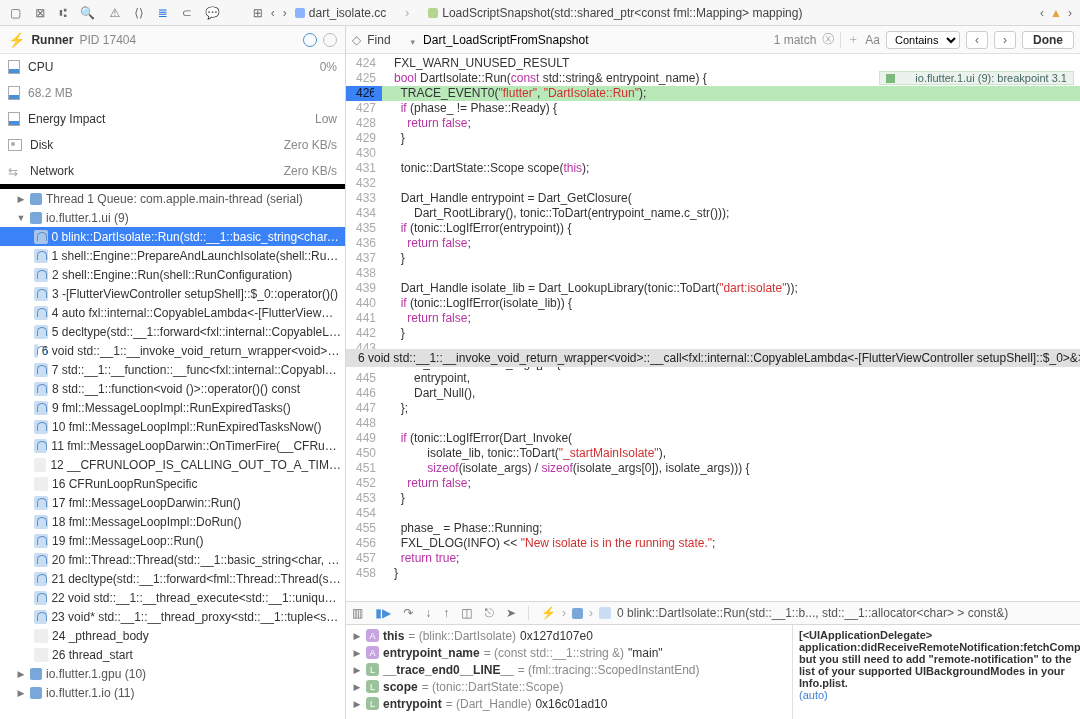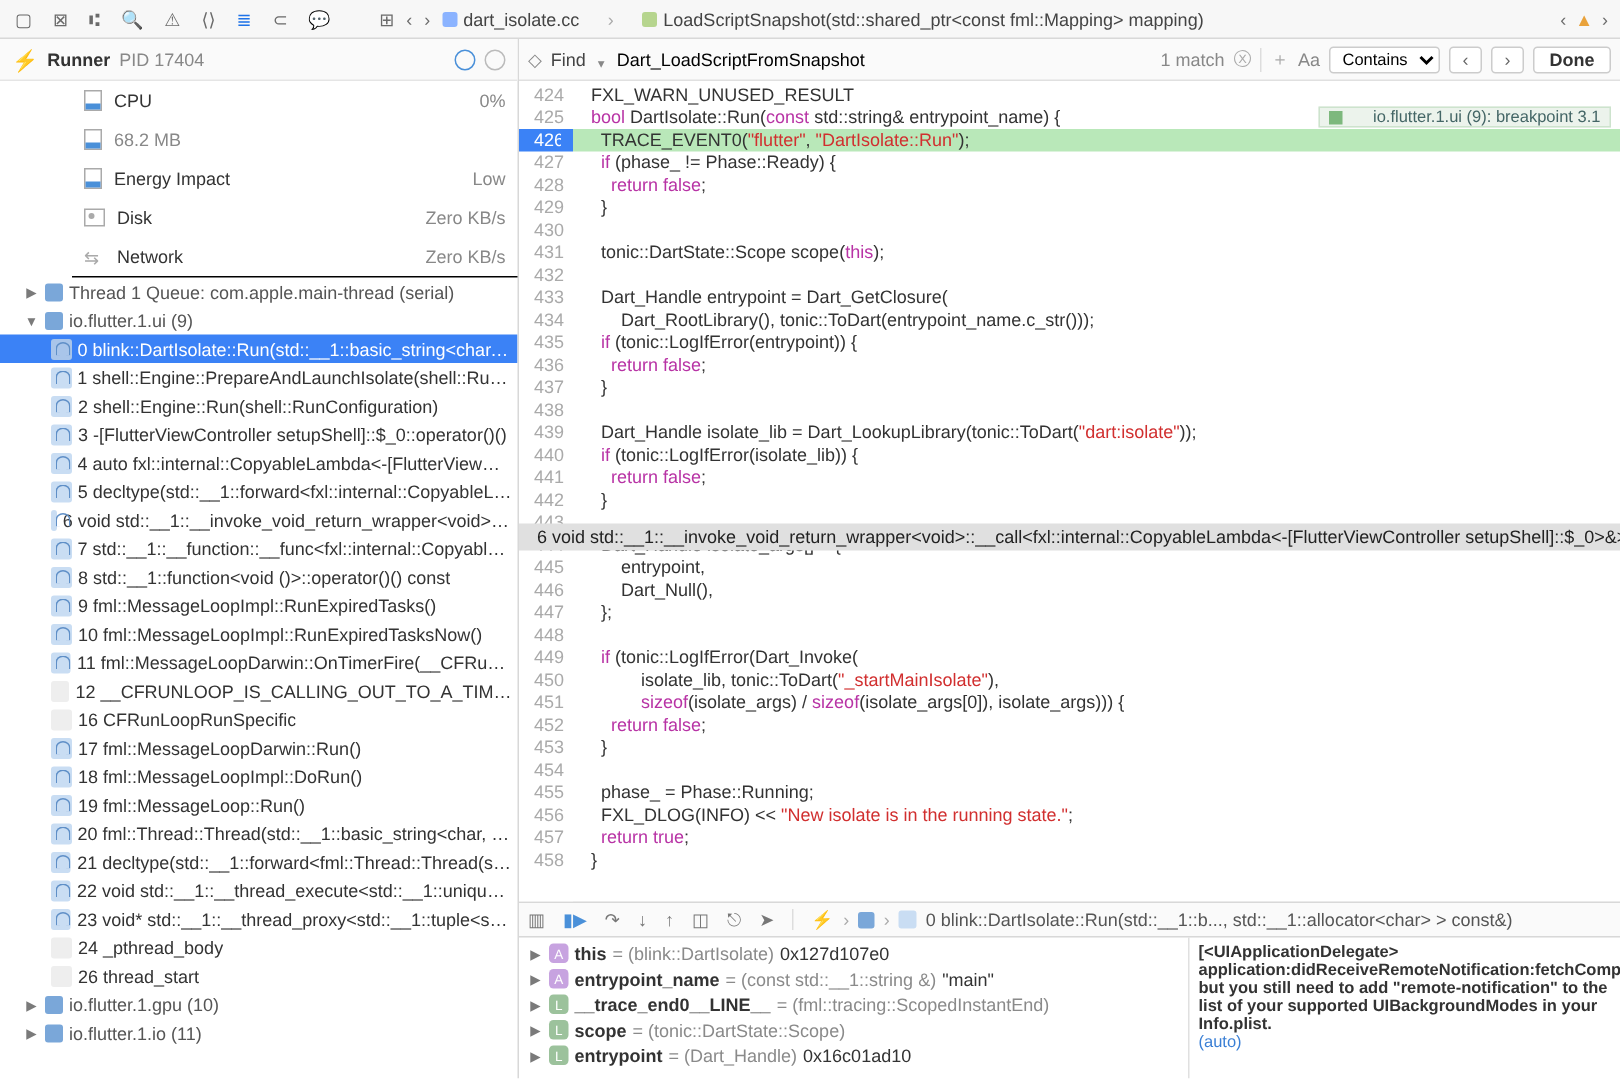--- a/index.html
+++ b/index.html
@@ -17,21 +17,21 @@
 .topbar .far-right { margin-left:auto; display:flex; gap:6px; padding:0 8px; color:#6b6b6b; align-items:center;}
 .warn { color:#e9a23b; }
 .main { display: flex; flex: 1; min-height: 0; }
 .left { width: 346px; display:flex; flex-direction:column; border-right:1px solid #d8d8d8; min-height:0;}
 .left-header { display:flex; align-items:center; gap:6px; padding:4px 8px; border-bottom:1px solid #e5e5e5; background:#fafafa; height:28px;}
 .bolt { color:#1e73e8; font-size:14px; }
 .pid { color:#888; }
 .left-header .spacer { flex:1; }
 .circ { width:14px;height:14px;border:1.5px solid #bbb;border-radius:50%;display:inline-block; }
 .circ.blue{border-color:#4a90d9;}
-.metrics { border-bottom:1px solid #000000;margin-left:48px; }
+.metrics { border-bottom:5px solid #000000; }
 .metric-row { display:flex; align-items:center; padding:4px 8px; height:26px; gap:8px; }
 .metric-row .mlabel { flex:1; color:#333; }
 .metric-row .mval { color:#888; font-size:12px; }
 .meter { width:12px; height:14px; border:1px solid #aaa; position:relative; display:inline-block;}
 .meter::after { content:""; position:absolute; left:0; right:0; bottom:0; height:30%; background:#4a90d9; }
 .diskic { width:14px;height:12px;border:1px solid #aaa;display:inline-block;position:relative;}
 .diskic::after{content:"";position:absolute;left:2px;top:2px;width:4px;height:4px;background:#aaa;border-radius:50%;}
 .netic{width:14px;height:12px;display:inline-block;color:#aaa;}
 .stack { flex:1; overflow-y:auto; overflow-x:hidden; }
 .stack-row { display:flex; align-items:center; height:19px; padding:0 4px; white-space:nowrap; overflow:hidden; text-overflow:ellipsis; }
@@ -41,33 +41,33 @@
 .stack-row .uic { width:14px;height:14px;background:#c9ddf3;border-radius:2px;display:inline-block;margin:0 4px; position:relative;}
 .stack-row .uic::after{content:"";position:absolute;left:3px;top:2px;width:8px;height:8px;border:1.5px solid #5f8fc7;border-radius:50% 50% 0 0;border-bottom:none;}
 .stack-row .gic { width:14px;height:14px;background:#eee;border-radius:2px;display:inline-block;margin:0 4px;}
 .stack-row.sel { background:#3b82f6; color:#fff; }
 .stack-row.sel .uic{background:#a9c5ea;}
 .stack-row .txt { overflow:hidden; text-overflow:ellipsis; }
 .ind1 { padding-left:16px; } .ind2 { padding-left:30px; }
 
 .right { flex:1; display:flex; flex-direction:column; min-width:0; }
 .findbar { display:flex; align-items:center; height:28px; border-bottom:1px solid #e0e0e0; background:#fafafa; padding:0 6px; gap:6px; font-size:12px;}
-.findbar .lbl { color:#444; display:flex; align-items:flex-end; gap:8px;}
+.findbar .lbl { color:#444; display:flex; align-items:flex-end; gap:20px;}
 .findbar input { border:none; background:transparent; flex:1; font-size:12px; outline:none; padding:2px;}
 .findbar .matches { color:#888; }
 .findbar .clearic{color:#aaa;}
 .findbar .sep{width:1px;height:16px;background:#ddd;}
 .findbar select{border:1px solid #ccc;background:#fff;font-size:11px;padding:1px 4px;border-radius:3px;}
 .findbar .navbtn{border:1px solid #ccc;background:#fff;width:22px;height:18px;display:inline-flex;align-items:center;justify-content:center;border-radius:3px;color:#666;}
 .findbar .done{border:1px solid #ccc;background:#fff;padding:1px 10px;border-radius:3px;font-weight:bold;}
 
 .code-wrap { flex:1; display:flex; overflow:hidden; font-family: Menlo, Monaco, monospace; font-size:12px; position:relative;}
 .gutter { width:36px; text-align:right; color:#aaa; background:#fff; padding-top:2px; user-select:none;}
 .gutter div { height:15px; line-height:15px; padding-right:6px;}
-.gutter .cur { background:#3b82f6; color:#ffffff; position:relative;}
+.gutter .cur { background:#3b82f6; color:#0f172a; position:relative;}
 .gutter .cur::after{content:"";position:absolute;right:-6px;top:0;border:7.5px solid transparent;border-left-color:#3b82f6;}
 .code { flex:1; white-space:pre; padding-top:2px; line-height:15px; overflow:hidden;}
 .code .ln { height:15px; padding-left:12px;}
 .code .hl { background:#b9e8b9; }
 .kw{color:#b833a5;} .str{color:#d12f2f;}
 .bp-badge{position:absolute; right:6px; top:17px; background:#ecf3ec; border:1px solid #cde3cd; font-size:11px; padding:0 6px; display:flex; gap:20px; align-items:center; color:#466; height:14px;}
 .bp-badge .sq{width:9px;height:9px;background:#7db87d;display:inline-block;}
 .callout { position:absolute; top:295px; left:0; right:0; background:#e0e0e0; color:#222; font-family:-apple-system,Arial; font-size:12px; padding:2px 6px; display:flex; align-items:center; gap:6px; white-space:nowrap; overflow:hidden;}
 .callout .uic2{width:14px;height:14px;background:#c9ddf3;border-radius:2px;display:inline-block;}
 

